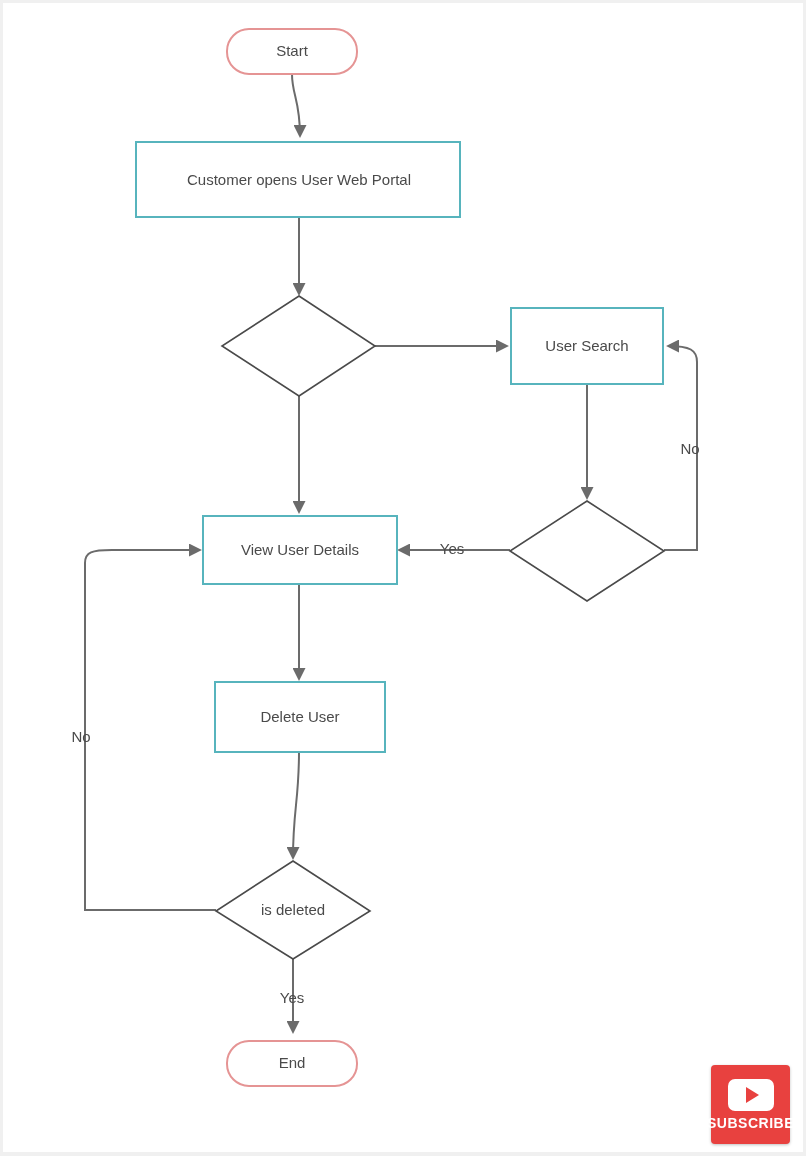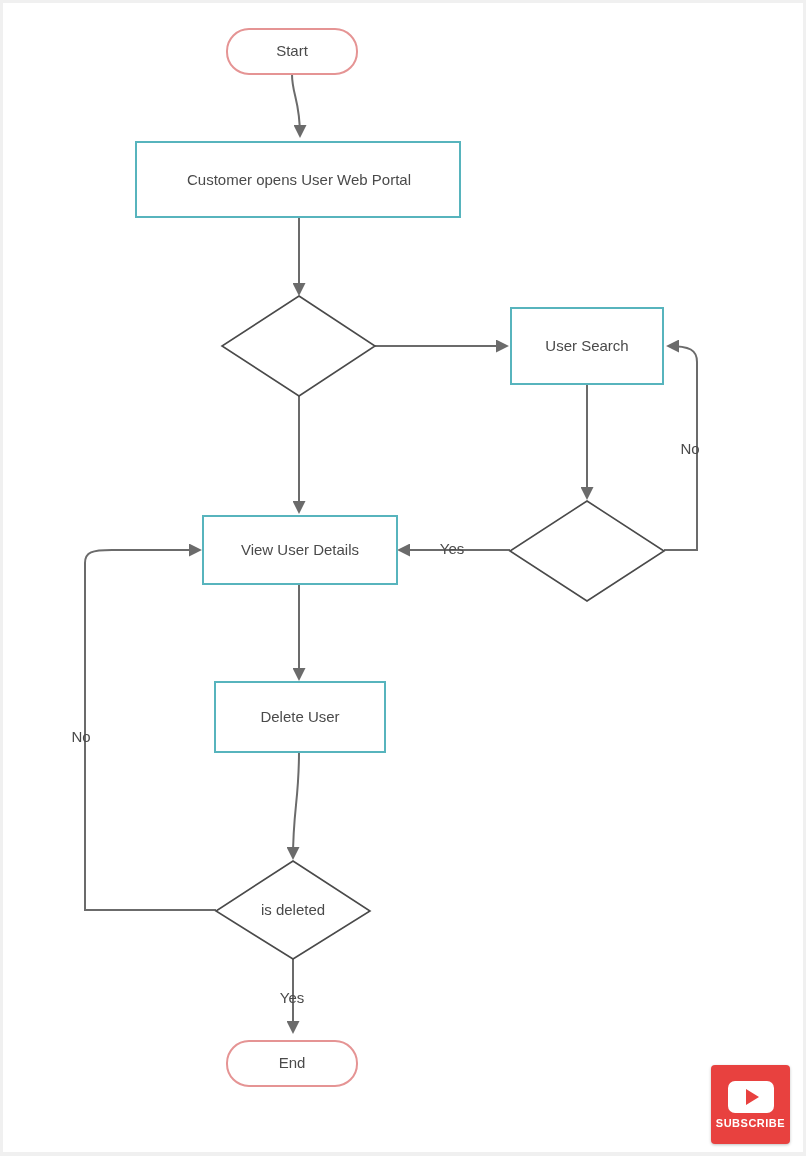--- a/index.html
+++ b/index.html
@@ -88,21 +88,21 @@
     width: 0;
     height: 0;
     border-left: 13px solid #e8413f;
     border-top: 8px solid transparent;
     border-bottom: 8px solid transparent;
     margin-left: 4px;
   }
   #subscribe .sub-text {
     color: #ffffff;
     font-family: "Liberation Sans", sans-serif;
-    font-size: 11px;
+    font-size: 14px;
     font-weight: bold;
     letter-spacing: 0.5px;
   }
   
   .edge-fade {
     position: absolute;
     background: #f0f0f0;
   }
   .edge-fade.left { left: 0; top: 0; width: 3px; height: 1156px; }
   .edge-fade.right { right: 0; top: 0; width: 3px; height: 1156px; }

